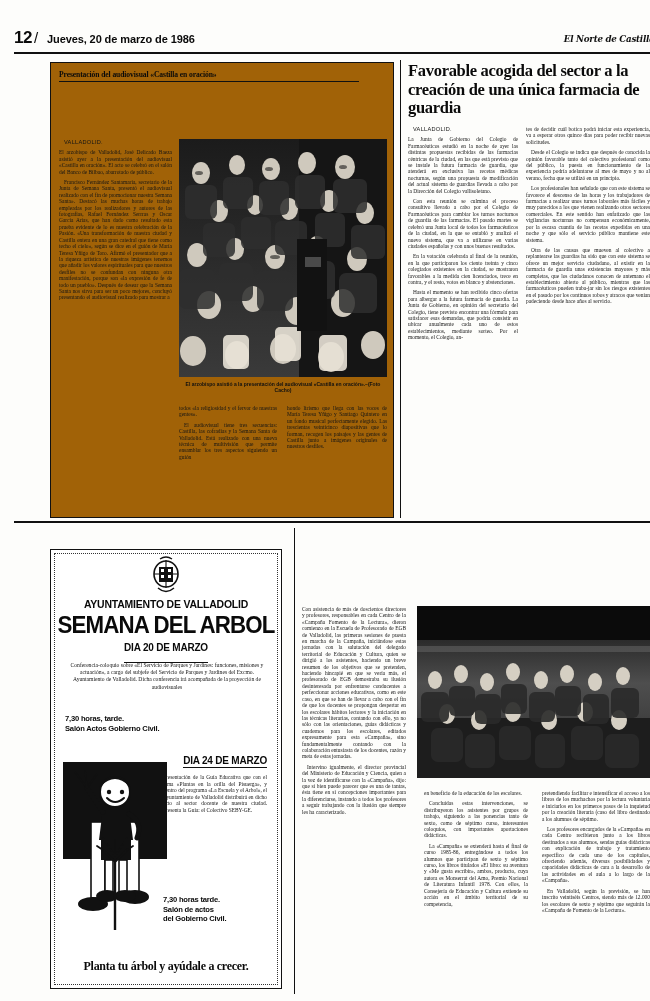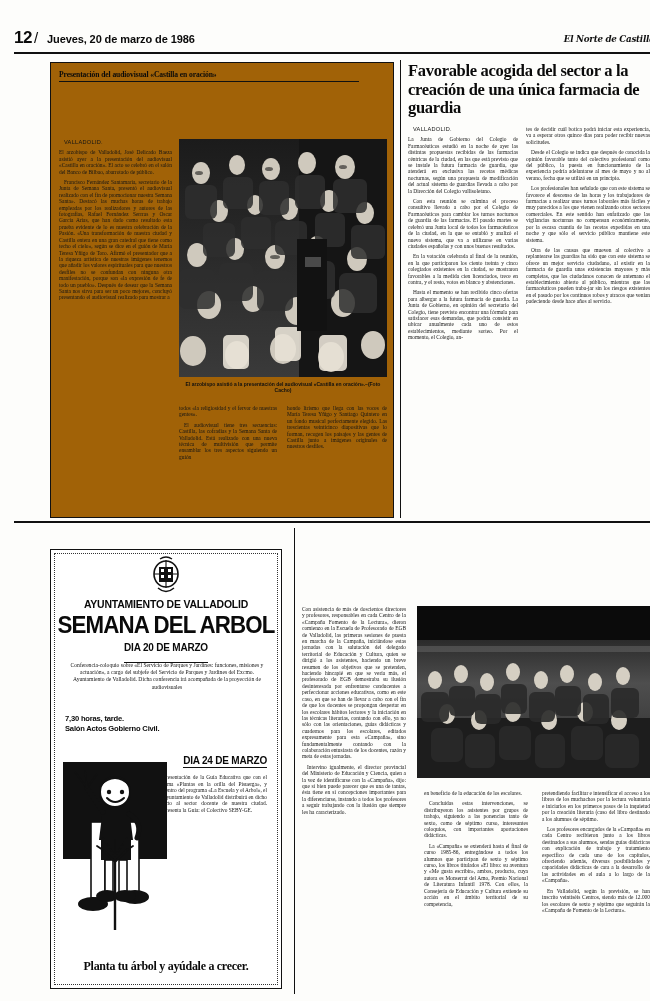--- a/index.html
+++ b/index.html
@@ -453,17 +453,22 @@
         <path d="M40 88 L34 84 M64 88 L70 84 M44 82 L40 76 M60 82 L64 76"></path>
       </g>
 
       <g stroke="#111" stroke-width="1.6" fill="none">
         <path d="M24 26 L12 10 M24 26 L22 8 M24 26 L34 12"></path>
       </g>
     </svg>
 
     <div class="ad-day2"><span>DIA 24 DE MARZO</span></div>
     <div class="ad-body2">Presentación de la Guía Educativa que con el tema «Plantas en la orilla del Pisuerga», y dentro del programa «La Escuela y el Arbol», el Ayuntamiento de Valladolid distribuirá en dicho acto al sector docente de nuestra ciudad. Presenta la Guía: el Colectivo SEBY-GE.</div>
+    <div class="ad-time2">
+      <div>7,30 horas tarde.</div>
+      <div>Salón de actos</div>
+      <div>del Gobierno Civil.</div>
+    </div>
 
     <div class="ad-slogan">Planta tu árbol y ayúdale a crecer.</div>
   </div>
 
 </div>
 
 </body></html>

